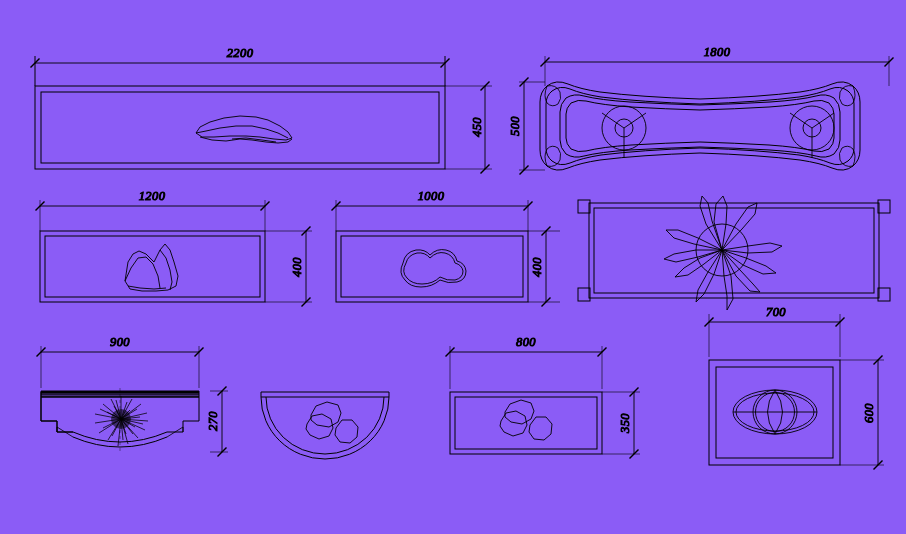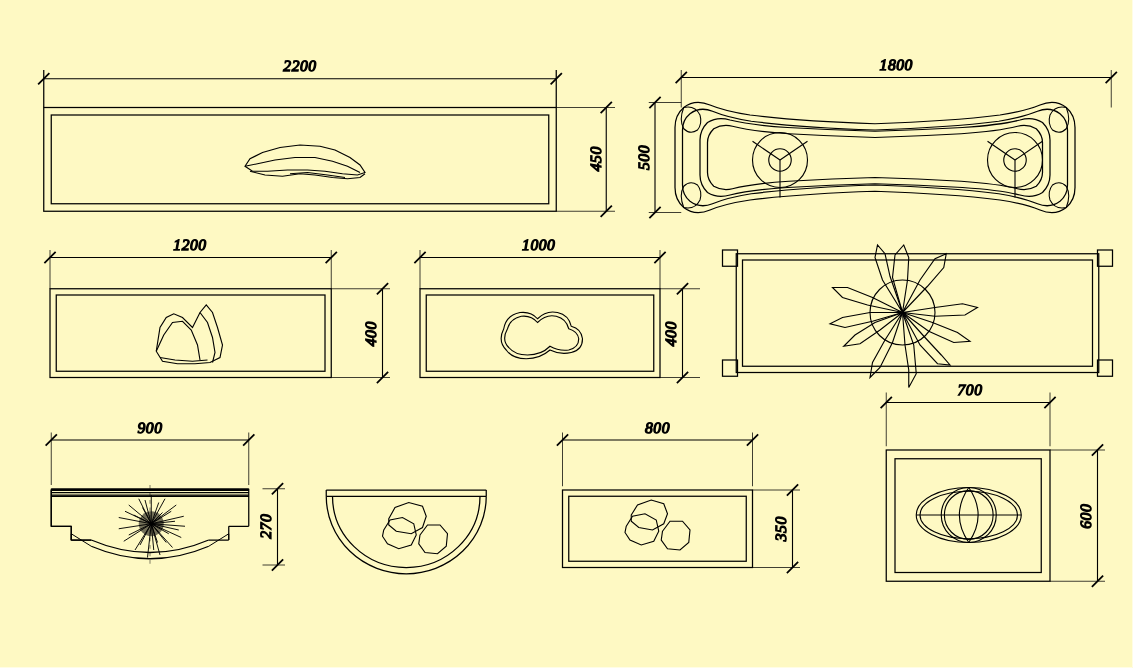--- a/index.html
+++ b/index.html
@@ -1,18 +1,18 @@
 <!DOCTYPE html>
 <html><head>
 <meta charset="utf-8">
 <style>
   html,body{margin:0;padding:0;background:#ffffff;}
   body{width:906px;height:534px;overflow:hidden;
        font-family:"DejaVu Sans",sans-serif;}
-  #sheet{position:relative;width:906px;height:534px;background:#fef9c3;}
+  #sheet{position:relative;width:906px;height:534px;background:#8b5cf6;}
   #sheet svg{position:absolute;top:0;left:0;}
   .dimtext{font-family:"Liberation Serif",serif;font-style:italic;
            font-size:12.5px;fill:#000;letter-spacing:.4px;}
 </style>
 </head>
 <body>
 
 <div id="sheet">
 <svg width="906" height="534" viewBox="0 0 906 534">
 

